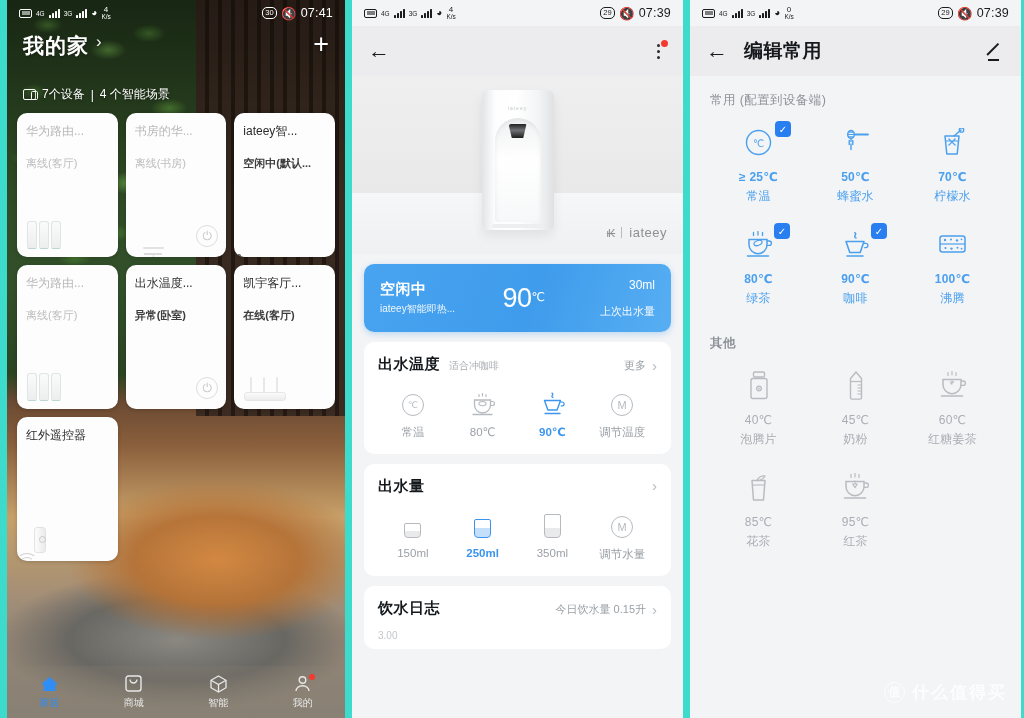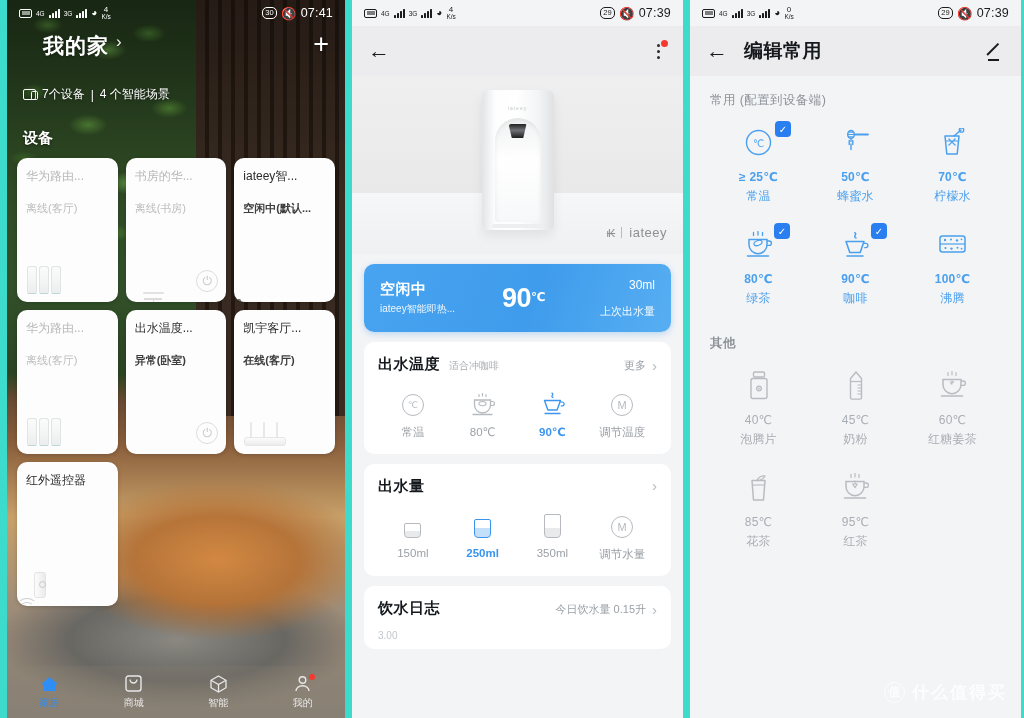--- a/index.html
+++ b/index.html
@@ -90,21 +90,21 @@
   .supsm { font-size:6.5px; vertical-align:super; }
   .simbox { width:13px;height:9px;border:1.3px solid currentColor;border-radius:2px;position:relative;display:inline-block}
   .simbox::after{content:"";position:absolute;left:1.5px;top:1.5px;right:1.5px;bottom:1.5px;background:currentColor;opacity:.55}
   .wifi-ic{font-size:10px;line-height:1}
   .kbps{display:inline-flex;flex-direction:column;align-items:center;line-height:1;font-size:6.5px}
   .kbps b{font-size:8px;font-weight:400}
   .battbox{border:1.3px solid currentColor;border-radius:5px;padding:0 2px;font-size:7.5px;line-height:10px;display:inline-block}
 
   .p1-head { position:relative; z-index:5; padding: 6px 16px 0 16px; color:#fff; }
   .p1-title-row { display:flex; align-items:flex-start; }
-  .p1-title { font-size:21px; font-weight:700; letter-spacing:1px; text-shadow:0 1px 3px rgba(0,0,0,.45);margin-left:20px; }
+  .p1-title { font-size:21px; font-weight:700; letter-spacing:1px; text-shadow:0 1px 3px rgba(0,0,0,.45); }
   .p1-chev { font-size:17px; margin-left:7px; font-weight:300; opacity:.95; text-shadow:0 1px 3px rgba(0,0,0,.45);}
   .p1-plus { margin-left:auto; font-size:27px; font-weight:300; line-height:24px; text-shadow:0 1px 3px rgba(0,0,0,.45); }
   .p1-sub { margin-top:26px; display:flex; align-items:center; gap:6px; font-size:12px; text-shadow:0 1px 3px rgba(0,0,0,.5); }
   .dev-ic { width:13px;height:11px;border:1.4px solid #fff;border-radius:2px;position:relative;display:inline-block}
   .dev-ic::after{content:"";position:absolute;right:-3px;bottom:-1px;width:5px;height:7px;border:1.4px solid #fff;border-radius:1.5px;background:rgba(0,0,0,.15)}
   .p1-sec { margin-top:26px; font-size:15px; font-weight:700; text-shadow:0 1px 3px rgba(0,0,0,.5); }
 
   .p1-grid {
     position:relative; z-index:5;
     margin-top:10px; padding: 0 10px;
@@ -203,21 +203,21 @@
   .bluecard {
     margin: 10px 12px 0 12px;
     background: linear-gradient(110deg,#48a4f0 0%, #3f9cec 55%, #57aef2 100%);
     border-radius:10px; height:68px;
     display:flex; align-items:center; padding:0 16px; color:#fff;
     box-shadow:0 2px 6px rgba(66,150,230,.32);
   }
   .bc-left .bc-state{font-size:15px;font-weight:700;letter-spacing:.5px}
   .bc-left .bc-dev{font-size:10px;opacity:.9;margin-top:3px;max-width:120px;overflow:hidden;white-space:nowrap}
   .bc-mid{flex:1;text-align:center;margin-left:-8px}
-  .bc-temp{font-size:27px;font-weight:700;letter-spacing:-.5px}
+  .bc-temp{font-size:27px;font-weight:400;letter-spacing:-.5px}
   .bc-right{text-align:right}
   .bc-vol{font-size:12px}
   .bc-vlabel{font-size:11px;margin-top:12px;opacity:.95}
 
   .wcard { margin:10px 12px 0 12px; background:#fff; border-radius:10px; padding:13px 14px 14px 14px; }
   .wc-head{display:flex;align-items:baseline}
   .wc-title{font-size:15px;font-weight:700;color:#14181c;letter-spacing:.5px}
   .wc-note{font-size:10px;color:#a9adb2;margin-left:9px}
   .wc-more{margin-left:auto;display:flex;align-items:center;gap:6px;color:#9aa0a6;font-size:11px}
   .wc-arrow{font-size:15px;color:#b6bbc0;font-weight:300;line-height:1}
@@ -298,21 +298,20 @@
         <span class="p1-title">我的家</span>
         <span class="p1-chev">›</span>
         <span class="p1-plus">+</span>
       </div>
       <div class="p1-sub">
         <span class="dev-ic"></span>
         <span>7个设备</span>
         <span>|</span>
         <span>4 个智能场景</span>
       </div>
-      <div class="p1-sec">设备</div>
     </div>
 
     <div class="p1-grid">
 
       <div class="dcard">
         <div class="dname">华为路由...</div>
         <div class="dstat">离线(客厅)</div>
         <div class="dart">
             <span class="art-router">
               <i></i>

